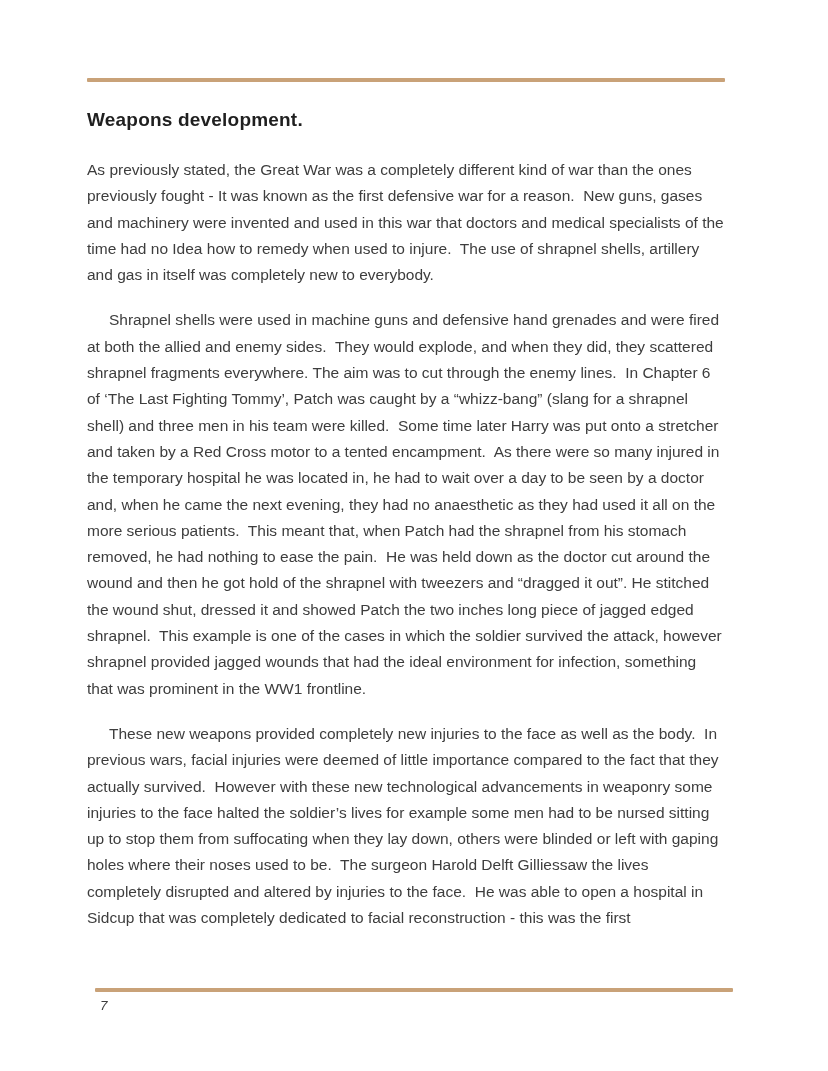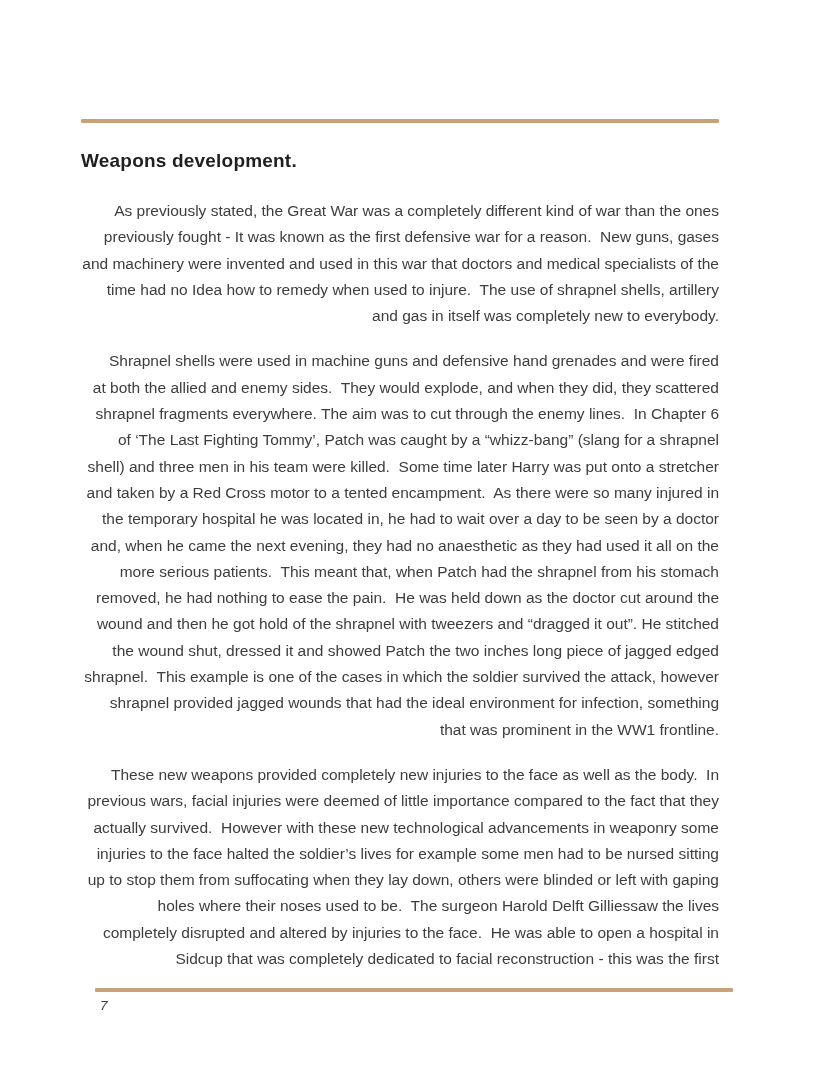--- a/index.html
+++ b/index.html
@@ -10,24 +10,23 @@
   .page {
     position: relative;
     width: 828px;
     height: 1071px;
     background: #ffffff;
     font-family: "Liberation Sans", "DejaVu Sans", sans-serif;
     overflow: hidden;
   }
   .content {
     position: absolute;
-    left: 81px;
+    left: 87px;
     width: 638px;
     top: 78px;
-    margin-top: 41px;
   }
   .rule {
     height: 4px;
     background: #C9A278;
     border-radius: 1px;
   }
   .top-rule {
     margin-bottom: 27px;
   }
   .doc-heading {
@@ -36,21 +35,21 @@
     color: #1f1f1f;
     margin: 0 0 26px 0;
     letter-spacing: 0.2px;
   }
   .doc-paragraph {
     font-size: 15.5px;
     line-height: 26.3px;
     color: #3d3d3d;
     margin: 0 0 19px 0;
     white-space: pre-wrap;
-    text-align: right;
+    text-align: left;
   }
   .doc-paragraph.indented {
     text-indent: 22px;
   }
   .footer {
     position: absolute;
     left: 95px;
     width: 638px;
     top: 988px;
   }

